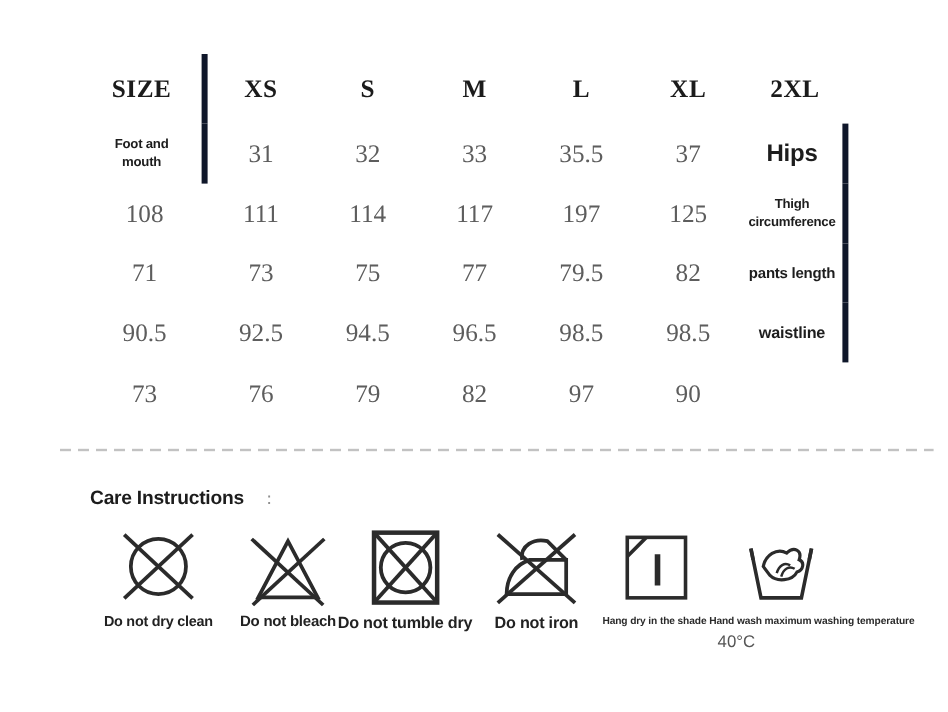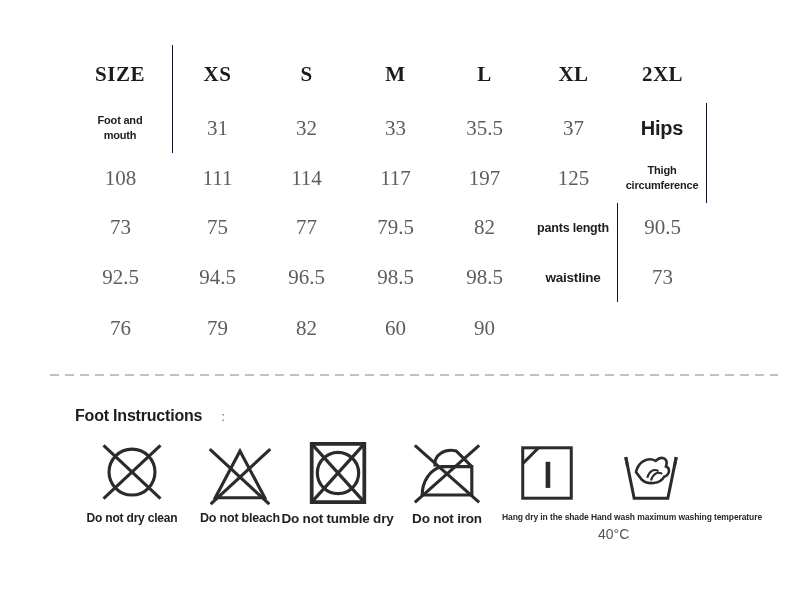--- a/index.html
+++ b/index.html
@@ -13,21 +13,21 @@
   .size-table {
     position:absolute; left:68px; top:45px;
     display:grid;
     grid-template-columns:105px repeat(6, 89px);
     grid-template-rows:58px 50px 50px 49px 50px 52px;
   }
   .cell {
     display:flex; align-items:center; justify-content:center;
     text-align:center;
   }
-  .c0 { border-right:1px solid #0f172a; }
+  .c0 { border-right:5px solid #0f172a; }
   .hdr {
     font-family:"Liberation Serif", serif;
     font-weight:700; font-size:21px; color:#1b1b1b;
     letter-spacing:0.5px;
   }
   .val {
     font-family:"Liberation Serif", serif;
     font-weight:400; font-size:21px; color:#5d5d5d;
   }
   .rowlbl { font-weight:700; color:#1d1d1d; letter-spacing:-0.2px; }
@@ -99,20 +99,21 @@
   <div class="cell val">108</div>
   <div class="cell val">111</div>
   <div class="cell val">114</div>
   <div class="cell val">117</div>
   <div class="cell val">197</div>
   <div class="cell val">125</div>
 
   <div class="cell c0">
       <span class="rowlbl lbl-sm">Thigh circumference</span>
     </div>
+  <div class="cell val">71</div>
   <div class="cell val">73</div>
   <div class="cell val">75</div>
   <div class="cell val">77</div>
   <div class="cell val">79.5</div>
   <div class="cell val">82</div>
 
   <div class="cell c0">
       <span class="rowlbl lbl-md">pants length</span>
     </div>
   <div class="cell val">90.5</div>
@@ -122,28 +123,28 @@
   <div class="cell val">98.5</div>
   <div class="cell val">98.5</div>
 
   <div class="cell c0">
       <span class="rowlbl lbl-md2">waistline</span>
     </div>
   <div class="cell val">73</div>
   <div class="cell val">76</div>
   <div class="cell val">79</div>
   <div class="cell val">82</div>
-  <div class="cell val">60</div>
+  <div class="cell val">97</div>
   <div class="cell val">90</div>
 </div>
 
 <div class="divider"></div>
 
 <div class="care-heading">
-  <span>Foot Instructions</span><span class="care-colon">：</span>
+  <span>Care Instructions</span><span class="care-colon">：</span>
 </div>
 
 <div class="care-item" style="left:82px; width:100px;">
   <div class="icon-box">
     <svg width="72" height="68" viewBox="0 0 78 74" fill="none" stroke="#2b2b2b" stroke-width="3.4">
       <circle cx="39" cy="36" r="25"></circle>
       <line x1="8" y1="7" x2="70" y2="65"></line>
       <line x1="70" y1="7" x2="8" y2="65"></line>
     </svg>
   </div>

